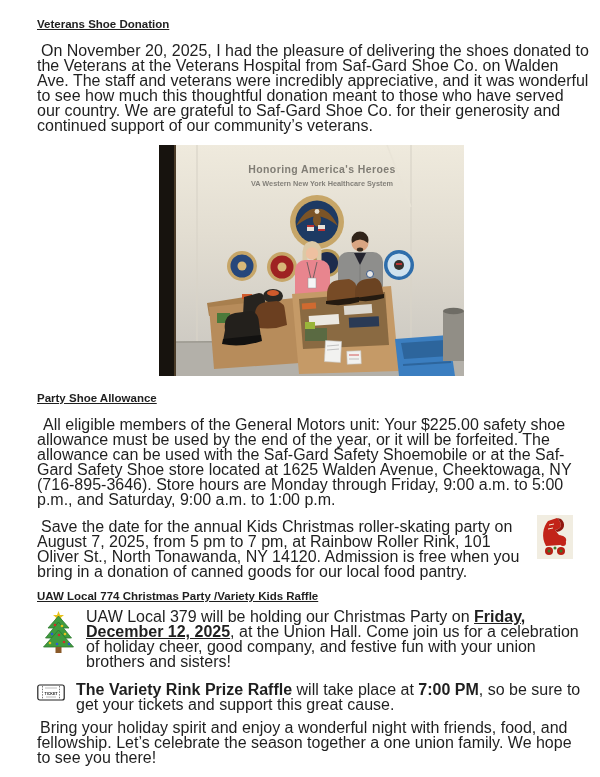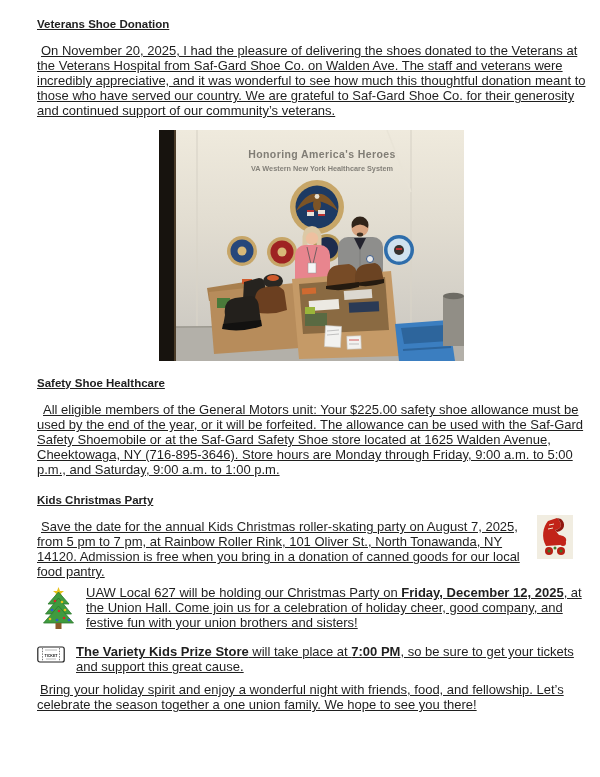--- a/index.html
+++ b/index.html
@@ -6,21 +6,21 @@
   body {
     width:600px; height:777px; background:#ffffff;
     font-family:"Liberation Sans", sans-serif;
     color:#1f1f1f; overflow:hidden;
   }
   .page { padding:17px 13px 0 37px; width:552px; box-sizing:content-box; }
   .doc-heading {
     font-size:11.5px; font-weight:bold; text-decoration:underline;
     margin:0; line-height:14px;
   }
-  .body-text { font-size:13px; line-height:15px; margin:0;text-decoration:underline; }
+  .body-text { font-size:16px; line-height:15px; margin:0; }
   .p-veterans { margin-top:12px; text-indent:4px; }
   .photo-wrap { margin:12px 0 0 122px; width:341px; height:231px; }
   .photo-wrap svg { display:block; }
   .h-safety { margin-top:15px; }
   .p-safety { margin-top:12px; text-indent:6px; }
   .p-reminder { margin:0; }
   .h-kids { margin-top:16px; }
   .kids-block { margin-top:12px; }
   .kids-block::after { content:""; display:block; clear:both; }
   .skate-icon { float:right; width:36px; height:44px; margin:-4px 16px 0 10px; }
@@ -161,68 +161,68 @@
         <line x1="244" y1="220" x2="292" y2="217" stroke="#2d659c" stroke-width="2"></line>
       </g>
 
       <g>
         <rect x="284" y="166" width="21" height="50" fill="#918e86"></rect>
         <ellipse cx="294.5" cy="166" rx="10.5" ry="3.2" fill="#6e6c65"></ellipse>
       </g>
     </svg>
   </div>
 
-  <h2 class="doc-heading h-safety">Safety Shoe Healthcare</h2>
+  <h2 class="doc-heading h-safety">Party Shoe Allowance</h2>
   <p class="body-text p-safety">All eligible members of the General Motors unit: Your $225.00 safety shoe allowance must be used by the end of the year, or it will be forfeited. The allowance can be used with the Saf-Gard Safety Shoemobile or at the Saf-Gard Safety Shoe store located at 1625 Walden Avenue, Cheektowaga, NY (716-895-3646). Store hours are Monday through Friday, 9:00 a.m. to 5:00 p.m., and Saturday, 9:00 a.m. to 1:00 p.m.</p>
 
-  <h2 class="doc-heading h-kids">Kids Christmas Party</h2>
   <div class="kids-block">
     <svg class="skate-icon" viewBox="0 0 36 44">
       <rect x="0" y="0" width="36" height="44" fill="#f1ede1"></rect>
       <path d="M11,6 L20,3 C26,9 25,14 18,15 L22,20 C31,21 32,28 23,30 L9,31 C4,22 6,12 11,6 Z" fill="#c22318"></path>
       <path d="M20,3 C26,9 25,14 18,15 L20,17 C28,16 29,8 24,4 Z" fill="#8f170f"></path>
       <circle cx="26" cy="28" r="3" fill="#c22318"></circle>
       <line x1="12" y1="10" x2="17" y2="9" stroke="#f0e6d0" stroke-width="1"></line>
       <line x1="11" y1="14" x2="16" y2="13" stroke="#f0e6d0" stroke-width="1"></line>
       <circle cx="12" cy="36" r="4" fill="#b71f14"></circle>
       <circle cx="24" cy="36" r="4" fill="#b71f14"></circle>
       <circle cx="12" cy="36" r="1.5" fill="#3a7a28"></circle>
       <circle cx="24" cy="36" r="1.5" fill="#3a7a28"></circle>
       <circle cx="18" cy="33" r="1.5" fill="#3a7a28"></circle>
     </svg>
     <p class="body-text" style="text-indent:4px;">Save the date for the annual Kids Christmas roller-skating party on August 7, 2025, from 5 pm to 7 pm, at Rainbow Roller Rink, 101 Oliver St., North Tonawanda, NY 14120. Admission is free when you bring in a donation of canned goods for our local food pantry.</p>
   </div>
 
+  <h2 class="doc-heading h-uaw">UAW Local 774 Christmas Party /Variety Kids Raffle</h2>
   <div class="uaw-party">
     <svg class="tree-icon" viewBox="0 0 31 42">
       <polygon points="15.5,0 17,4 21,4 18,6.5 19,10.5 15.5,8 12,10.5 13,6.5 10,4 14,4" fill="#e8c21c"></polygon>
       <polygon points="15.5,5 5,17 26,17" fill="#3f9b3f" stroke="#2d7a2d" stroke-width="0.8"></polygon>
       <polygon points="15.5,11 2.5,27 28.5,27" fill="#3f9b3f" stroke="#2d7a2d" stroke-width="0.8"></polygon>
       <polygon points="15.5,19 0.5,36 30.5,36" fill="#3f9b3f" stroke="#2d7a2d" stroke-width="0.8"></polygon>
       <rect x="12.5" y="36" width="6" height="6" fill="#8a5a2a"></rect>
       <circle cx="12" cy="14" r="1.3" fill="#d42a2a"></circle>
       <circle cx="19" cy="15" r="1.3" fill="#e8c21c"></circle>
       <circle cx="9" cy="23" r="1.3" fill="#2a5ad4"></circle>
       <circle cx="16" cy="24" r="1.3" fill="#d42a2a"></circle>
       <circle cx="22" cy="23" r="1.3" fill="#e8c21c"></circle>
       <circle cx="7" cy="32" r="1.3" fill="#e8c21c"></circle>
       <circle cx="14" cy="33" r="1.3" fill="#2a5ad4"></circle>
       <circle cx="21" cy="31" r="1.3" fill="#d42a2a"></circle>
       <circle cx="26" cy="33" r="1.3" fill="#2a5ad4"></circle>
     </svg>
-    <p class="body-text"><span>UAW Local 627 will be holding our Christmas Party on </span><span class="bold-underline">Friday, December 12, 2025</span><span>, at the Union Hall. Come join us for a celebration of holiday cheer, good company, and festive fun with your union brothers and sisters!</span></p>
+    <p class="body-text"><span>UAW Local 379 will be holding our Christmas Party on </span><span class="bold-underline">Friday, December 12, 2025</span><span>, at the Union Hall. Come join us for a celebration of holiday cheer, good company, and festive fun with your union brothers and sisters!</span></p>
   </div>
 
   <div class="raffle-row">
     <svg class="ticket-icon" viewBox="0 0 28 17">
       <rect x="0.8" y="1" width="26.4" height="15" rx="2" fill="#ffffff" stroke="#222" stroke-width="1.2"></rect>
       <line x1="5.5" y1="2" x2="5.5" y2="15" stroke="#222" stroke-width="0.6" stroke-dasharray="1.5,1.2"></line>
       <line x1="22.5" y1="2" x2="22.5" y2="15" stroke="#222" stroke-width="0.6" stroke-dasharray="1.5,1.2"></line>
       <text x="14" y="10.5" font-size="3.6" font-weight="bold" text-anchor="middle" fill="#222">TICKET</text>
       <line x1="8" y1="4" x2="20" y2="4" stroke="#777" stroke-width="0.5"></line>
       <line x1="9" y1="13" x2="19" y2="13" stroke="#777" stroke-width="0.5"></line>
     </svg>
-    <p class="body-text raffle-text"><span class="bold">The Variety Kids Prize Store</span><span> will take place at </span><span class="bold">7:00 PM</span><span>, so be sure to get your tickets and support this great cause.</span></p>
+    <p class="body-text raffle-text"><span class="bold">The Variety Rink Prize Raffle</span><span> will take place at </span><span class="bold">7:00 PM</span><span>, so be sure to get your tickets and support this great cause.</span></p>
   </div>
 
   <p class="body-text p-closing">Bring your holiday spirit and enjoy a wonderful night with friends, food, and fellowship. Let’s celebrate the season together a one union family. We hope to see you there!</p>
 
 </div>
 
 </body></html>

